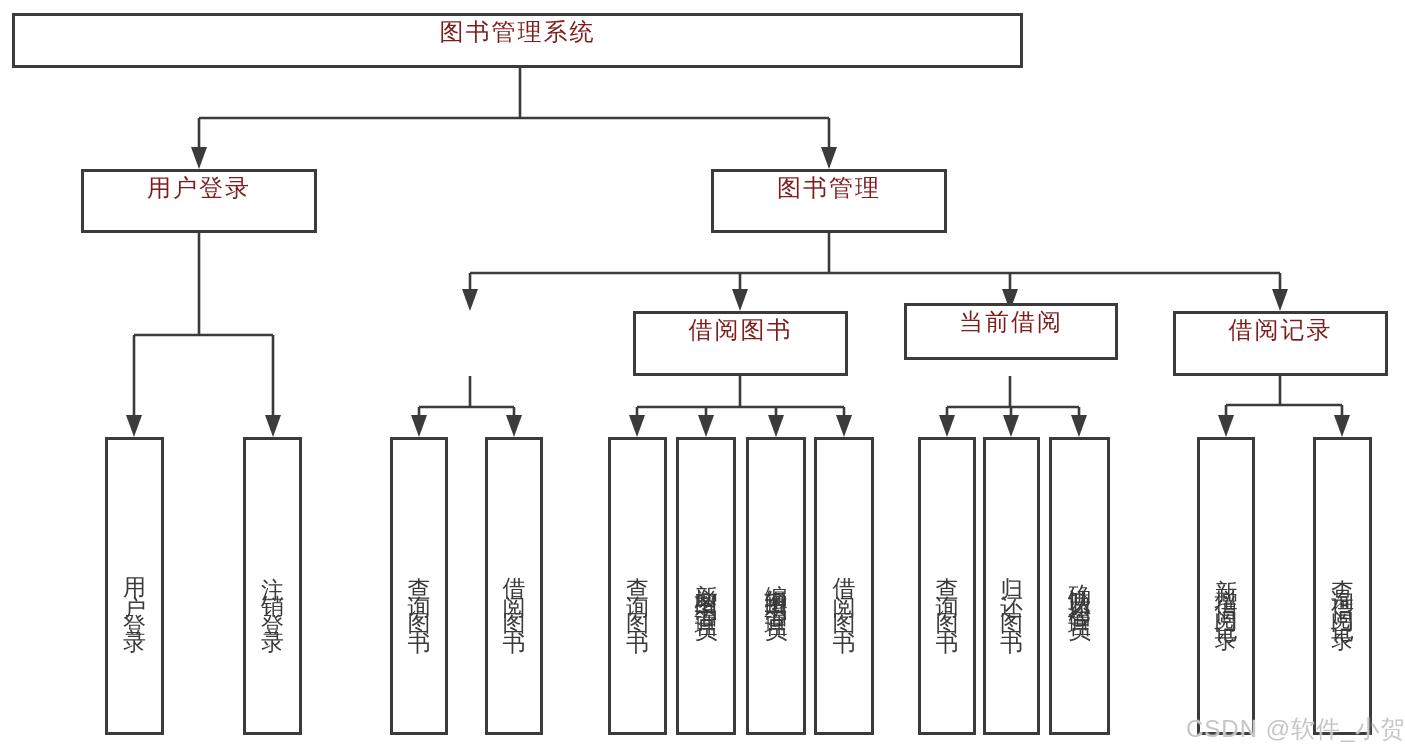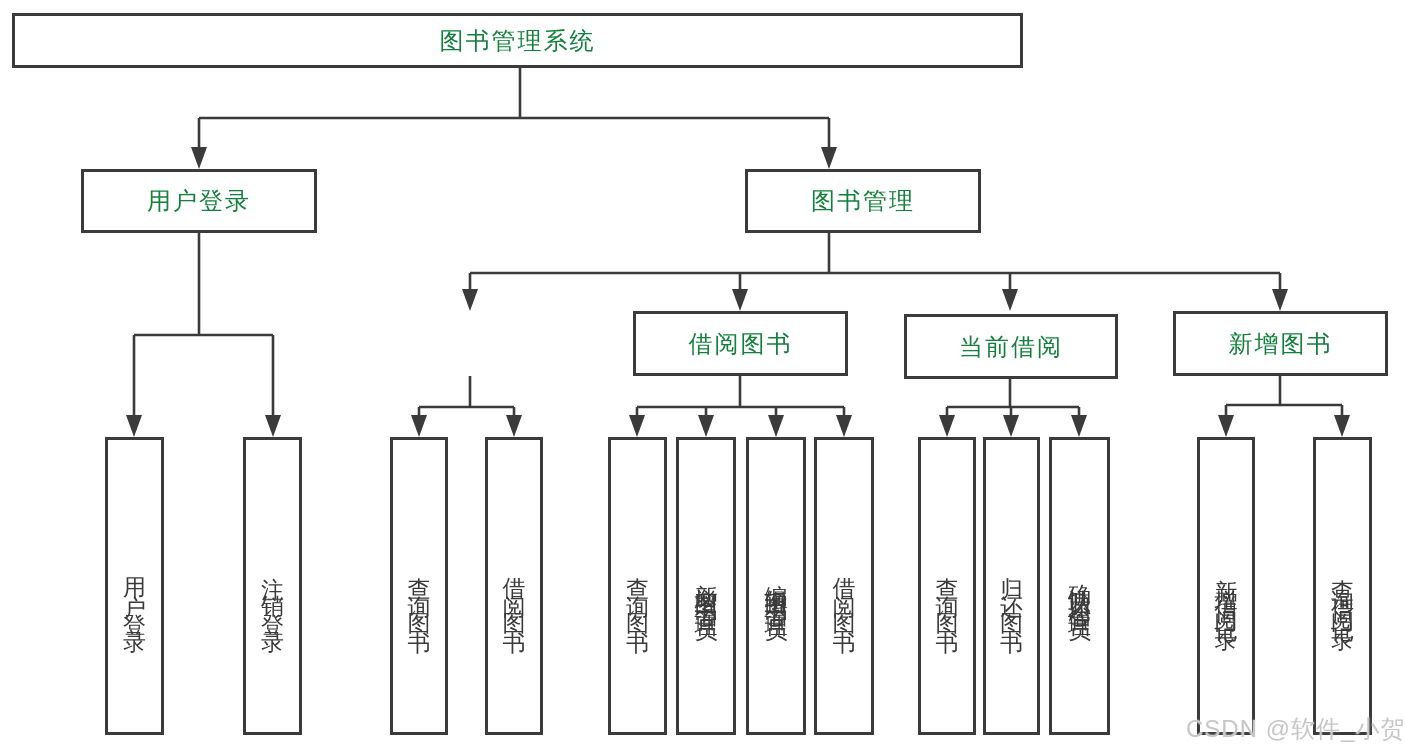--- a/index.html
+++ b/index.html
@@ -21,24 +21,23 @@
   }
   .connectors path { stroke: #3b3b3b; stroke-width: 2.6; fill: none; }
   .connectors line { stroke: #3b3b3b; stroke-width: 2.6; }
   .connectors polygon { fill: #3b3b3b; stroke: none; }
 
   .node {
     position: absolute;
     border: 3px solid #3b3b3b;
     background: #ffffff;
     display: flex;
-    align-items: center;
     justify-content: center;
     font-size: 24px;
-    color: #15803d;
+    color: #7f1d1d;
     letter-spacing: 2px;
     z-index: 2;
   }
 
   .leaf {
     position: absolute;
     border: 3px solid #3b3b3b;
     background: #ffffff;
     display: flex;
     align-items: center;
@@ -137,32 +136,32 @@
     <polygon points="1334,415 1350,415 1342,437"></polygon>
   </svg>
 
   <div class="node" style="left:12px; top:13px; width:1011px; height:55px;">
     <span>图书管理系统</span>
   </div>
 
   <div class="node" style="left:81px; top:169px; width:236px; height:64px;">
     <span>用户登录</span>
   </div>
-  <div class="node" style="left:711px; top:169px; width:236px; height:64px;margin-left:34px;">
+  <div class="node" style="left:711px; top:169px; width:236px; height:64px;">
     <span>图书管理</span>
   </div>
 
   <div class="node" style="left:633px; top:311px; width:215px; height:65px;">
     <span>借阅图书</span>
   </div>
-  <div class="node" style="left:904px; top:314px; width:214px; height:65px;">
+  <div class="node" style="left:904px; top:303px; width:214px; height:57px;">
     <span>当前借阅</span>
   </div>
   <div class="node" style="left:1173px; top:311px; width:215px; height:65px;">
-    <span>新增图书</span>
+    <span>借阅记录</span>
   </div>
 
   <div class="leaf ls18" style="left:105px; top:437px; width:59px; height:298px;">
     <span>用户登录</span>
   </div>
   <div class="leaf ls18" style="left:243px; top:437px; width:59px; height:298px;">
     <span>注销登录</span>
   </div>
 
   <div class="leaf ls18" style="left:390px; top:437px; width:58px; height:298px;">

